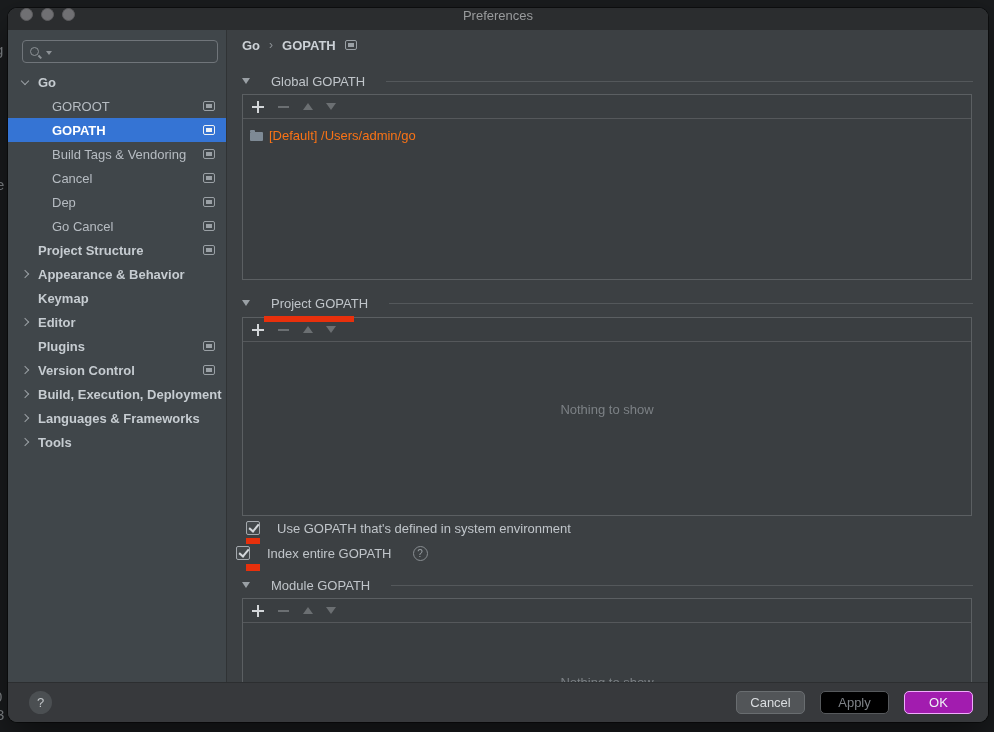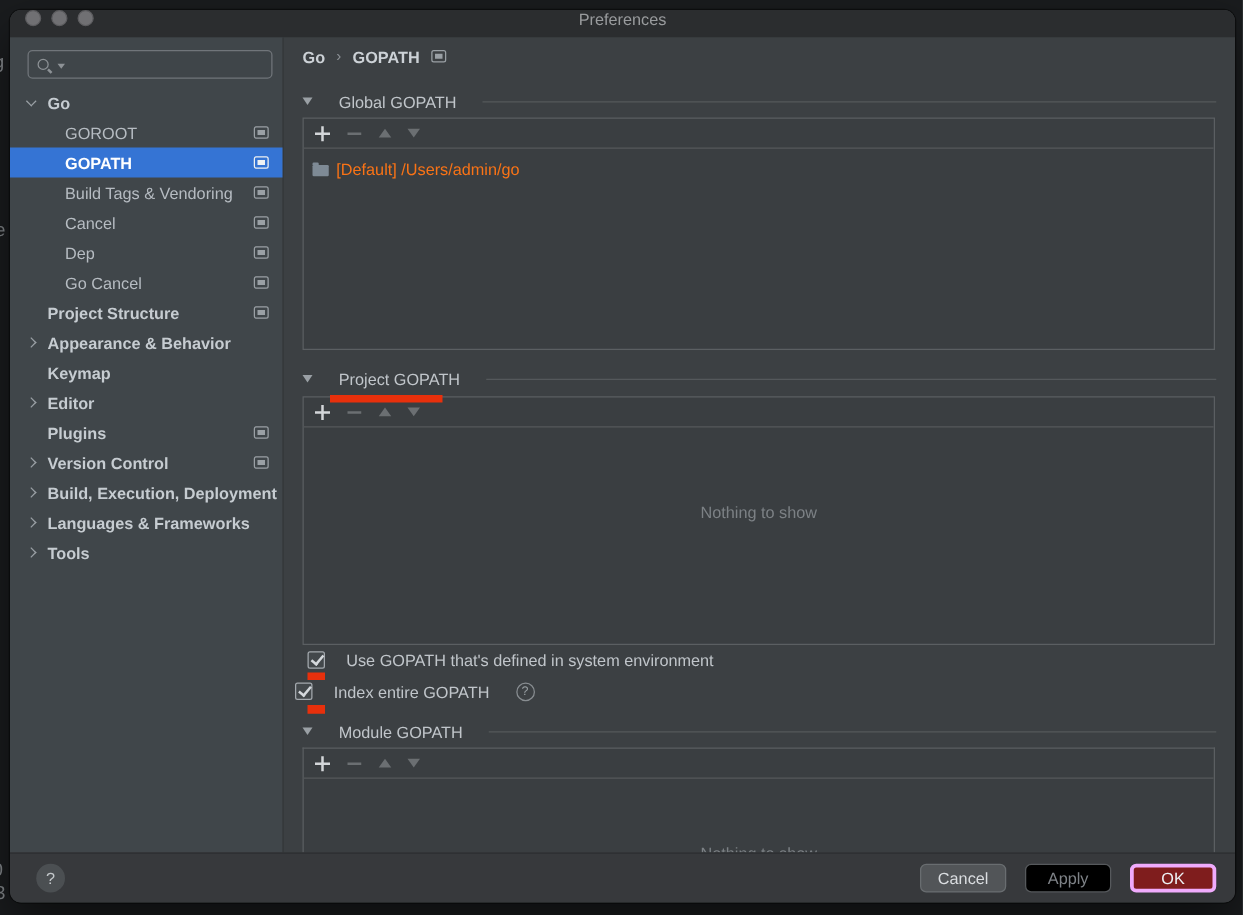--- a/index.html
+++ b/index.html
@@ -98,21 +98,21 @@
 
   
   .footer { position:absolute; left:0; right:0; bottom:0; height:40px; background:#37393c;
             border-top:1px solid #2c2e30; display:flex; align-items:center; }
   .help-btn { width:23px; height:23px; border-radius:50%; background:#4b4f52; color:#c2c6c9;
               font-size:13px; display:flex; align-items:center; justify-content:center; margin-left:21px; }
   .btns { position:absolute; right:15px; display:flex; gap:15px; }
   .btn { width:69px; height:23px; border-radius:5px; font-size:13px; font-family:"Liberation Sans",sans-serif;
          background:#525558; border:1px solid #696d70; color:#dadde0; cursor:default; }
   .btn.disabled { background:#000000; border:1px solid #56595c; color:#7e8287; }
-  .btn.primary { background:#7f1d1d; border:3px solid #f0abfc; color:#eef2f5; }
+  .btn.primary { background:#a21caf; border:1px solid #f0abfc; color:#eef2f5; }
 </style>
 </head>
 <body>
 
 <span class="frag" style="left:-5px; top:41px;">g</span>
 <span class="frag" style="left:-4px; top:176px;">e</span>
 <span class="frag" style="left:-6px; top:688px;">0</span>
 <span class="frag" style="left:-4px; top:706px;">3</span>
 
 <div class="window">

